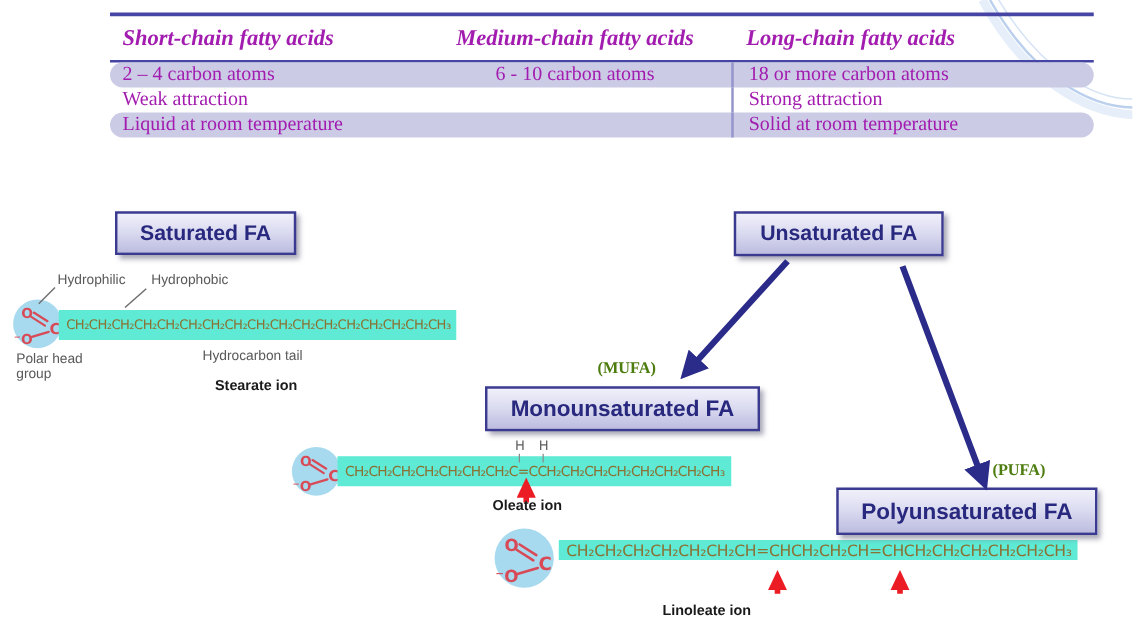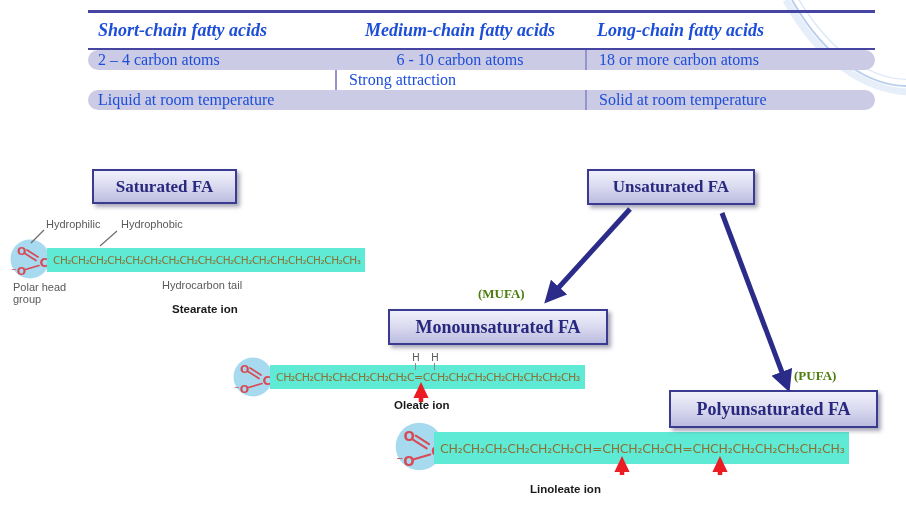--- a/index.html
+++ b/index.html
@@ -4,39 +4,39 @@
 <style>
   html,body { margin:0; padding:0; background:#fff; }
   #canvas { position:relative; width:906px; height:508px; background:#ffffff; overflow:hidden;
             font-family:"Liberation Sans", sans-serif; }
 
   
   #swirl { position:absolute; left:0; top:0; z-index:0; pointer-events:none; }
 
   
   .fa-table { position:absolute; left:88px; top:10px; width:787px; z-index:2;
-              border-top:3px solid #4645A4; color:#1d4ed8;
+              border-top:3px solid #4645A4; color:#a21caf;
               font-family:"Liberation Serif", serif; }
   .t-row  { display:grid; grid-template-columns:247px 250px 290px; }
   .t-head { height:35px; border-bottom:2px solid #4645A4; }
   .t-r    { height:20px;border-radius:14px; }
   .lav    { background:#CBCBE6; }
   .cell   { display:flex; align-items:center; }
   .c1     { padding-left:10px; }
   .c2     { justify-content:center; text-align:center; }
   .c3     { padding-left:12px; }
   .t-r .c3 { border-left:2px solid #9595CB; }
   .t-head .cell { font-style:italic; font-weight:bold; font-size:18px; }
   .t-r .cell    { font-size:16px; }
 
   
   .fa-box { position:absolute; z-index:4; display:flex; align-items:center; justify-content:center;
             background:linear-gradient(180deg,#F0F0FB 0%,#DCDCF1 45%,#BCBCE0 100%);
             border:2px solid #3A3A90; box-shadow:3px 3px 4px rgba(110,110,135,.6);
-            color:#28287E; font-family:Liberation Serif, serif; font-weight:bold;text-align:right; }
+            color:#28287E; font-family:Liberation Sans, sans-serif; font-weight:bold;text-align:right; }
   #box-saturated   { left:92px;  top:169px; width:141px; height:31px; font-size:17px; }
   #box-unsaturated { left:587px; top:169px; width:164px; height:32px; font-size:17px; }
   #box-mono        { left:388px; top:309px; width:216px; height:32px; font-size:18px; }
   #box-poly        { left:669px; top:390px; width:205px; height:34px; font-size:18px; }
 
   
   .gray-label { position:absolute; z-index:4; font-size:11px; color:#595959; }
   .caption    { position:absolute; z-index:6; font-size:11.5px; font-weight:bold; color:#1a1a1a; }
   .navy-small { position:absolute; z-index:6; font-family:"Liberation Serif", serif;
                 font-weight:bold; font-size:13px; color:#4d7c0f; }
@@ -49,21 +49,21 @@
   .chain-hl { position:absolute; background:#5eead4; white-space:nowrap;
               display:flex; align-items:center; height:24px; padding:0 5px 0 6px; }
   .chain-text { font-family:"DejaVu Sans", sans-serif; color:#8A7134; }
   #mol-stearate  { left:10px;  top:238px; }
   #mol-stearate .chain-hl  { left:37px; top:10px; }
   #mol-stearate .chain-text { font-size:10.5px; letter-spacing:-0.45px; }
   #mol-oleate    { left:233px; top:356px; }
   #mol-oleate .chain-hl    { left:37px; top:9px; }
   #mol-oleate .chain-text  { font-size:11px; letter-spacing:-0.55px; }
   #mol-linoleate { left:395px; top:421px; }
-  #mol-linoleate .chain-hl { left:39px; top:11px; height:32px; }
+  #mol-linoleate .chain-hl { left:52px; top:11px; height:16px; }
   #mol-linoleate .chain-text { font-size:12.5px; letter-spacing:-0.25px; }
 
   
   .hh { position:absolute; left:412px; top:352px; z-index:6; display:flex; gap:11px; }
   .hh .hcol { display:flex; flex-direction:column; align-items:center; }
   .hh .hletter { font-size:10.5px; color:#5f5f5f; font-family:"DejaVu Sans", sans-serif; line-height:10px; }
   .hh .tick { width:1px; height:7px; background:#8a8a8a; margin-top:1px; }
 
   
   #overlay { position:absolute; left:0; top:0; z-index:5; pointer-events:none; }
@@ -84,20 +84,21 @@
       <div class="cell c1">Short-chain fatty acids</div>
       <div class="cell c2">Medium-chain fatty acids</div>
       <div class="cell c3">Long-chain fatty acids</div>
     </div>
     <div class="t-row t-r lav">
       <div class="cell c1">2 – 4 carbon atoms</div>
       <div class="cell c2">6 - 10 carbon atoms</div>
       <div class="cell c3">18 or more carbon atoms</div>
     </div>
     <div class="t-row t-r">
+      <div class="cell c1">Weak attraction</div>
       <div class="cell c2"></div>
       <div class="cell c3">Strong attraction</div>
     </div>
     <div class="t-row t-r lav">
       <div class="cell c1">Liquid at room temperature</div>
       <div class="cell c2"></div>
       <div class="cell c3">Solid at room temperature</div>
     </div>
   </div>
 

